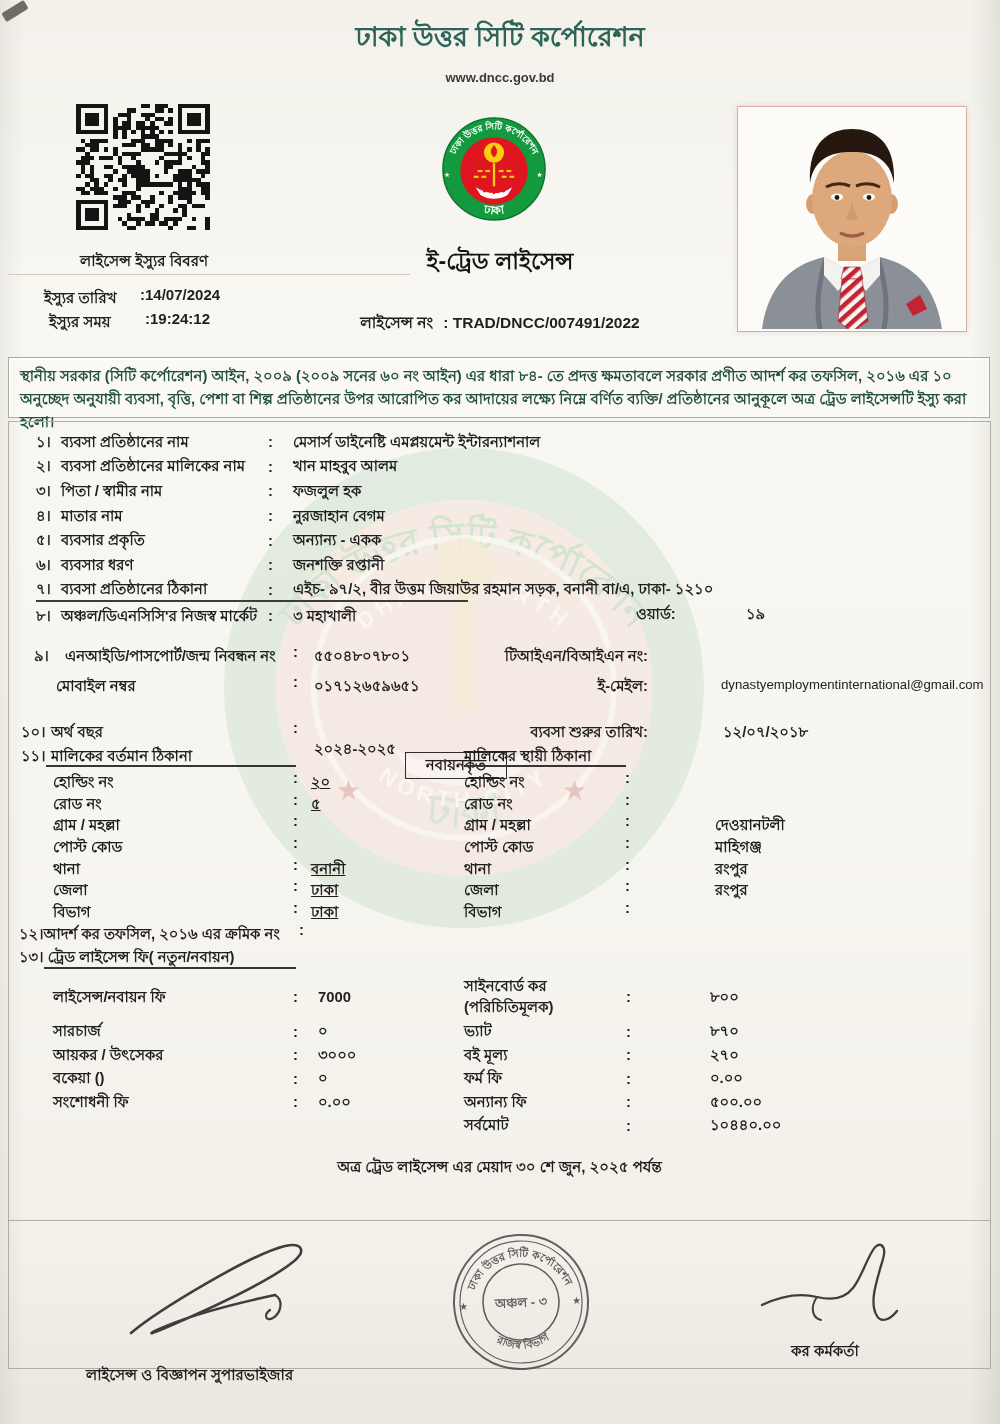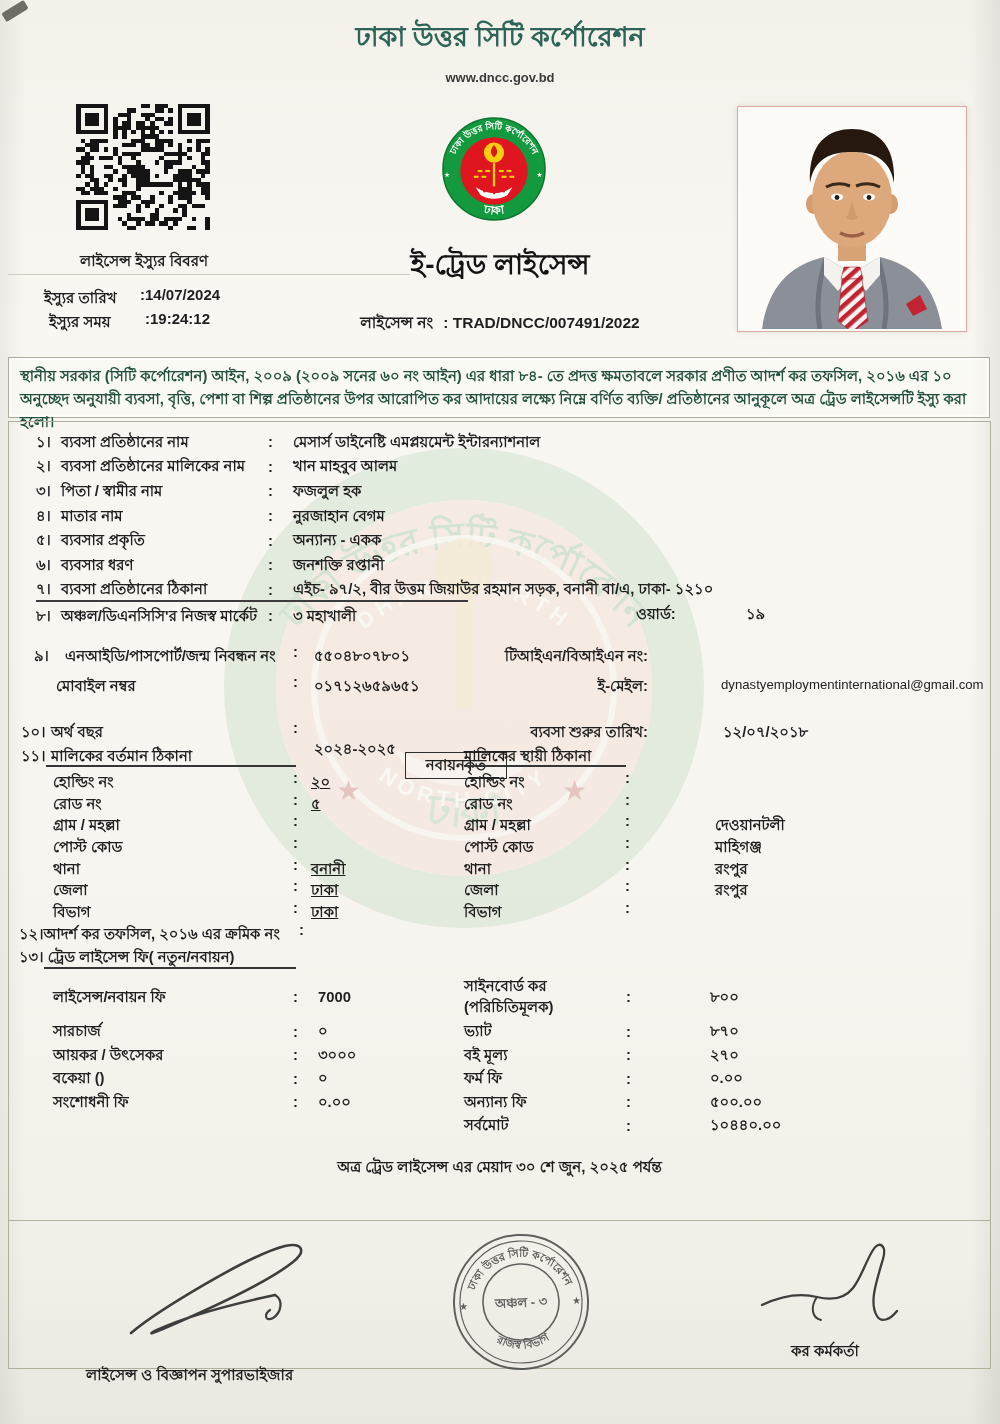--- a/index.html
+++ b/index.html
@@ -17,21 +17,21 @@
   .website{left:0;right:0;top:70px;text-align:center;font-size:13px;font-weight:bold;color:#3a3a3a;}
   .qr{left:76px;top:104px;width:134px;height:126px;}
   .qr svg{width:100%;height:100%;}
   .issue-title{left:80px;top:249px;font-size:15px;font-weight:bold;}
   .issue-divider{left:8px;top:274px;width:402px;height:0;border-top:1.5px solid #cfccbf;}
   .issue-row{display:flex;font-size:15px;font-weight:bold;}
   .issue-date{left:44px;top:286px;}
   .issue-time{left:49px;top:310px;}
   .issue-row .il{width:96px;}
   .logo{left:441px;top:116px;width:106px;height:106px;}
-  .etrade{left:0;right:0;top:243px;text-align:center;font-size:28px;font-weight:bold;color:#141414;}
+  .etrade{left:0;right:0;top:243px;text-align:center;font-size:23px;font-weight:bold;color:#141414;}
   .licno{left:0;right:0;top:311px;text-align:center;font-size:15.5px;}
   .licno .lbl{font-weight:bold;margin-right:10px;}
   .licno .val{font-weight:bold;}
   .photo{left:737px;top:106px;width:228px;height:224px;border:1px solid #d8aba3;background:#fcfbf8;box-shadow:0 0 6px rgba(120,90,90,.15);}
   .legal{left:8px;top:357px;width:958px;height:45px;border:1.5px solid #aeab9c;background:rgba(252,251,246,.6);
          padding:7px 11px;font-size:14.8px;font-weight:bold;color:#24503e;line-height:1.55;
          box-shadow:inset 0 0 0 2px rgba(255,255,255,.55);}
   .mainbox{left:8px;top:421px;width:981px;height:799px;border:1.5px solid #b2af9f;border-bottom:none;}
   .sigbox{left:8px;top:1220px;width:981px;height:147px;border:1.5px solid #b2af9f;}
   .wm{left:215px;top:26px;opacity:.26;}

